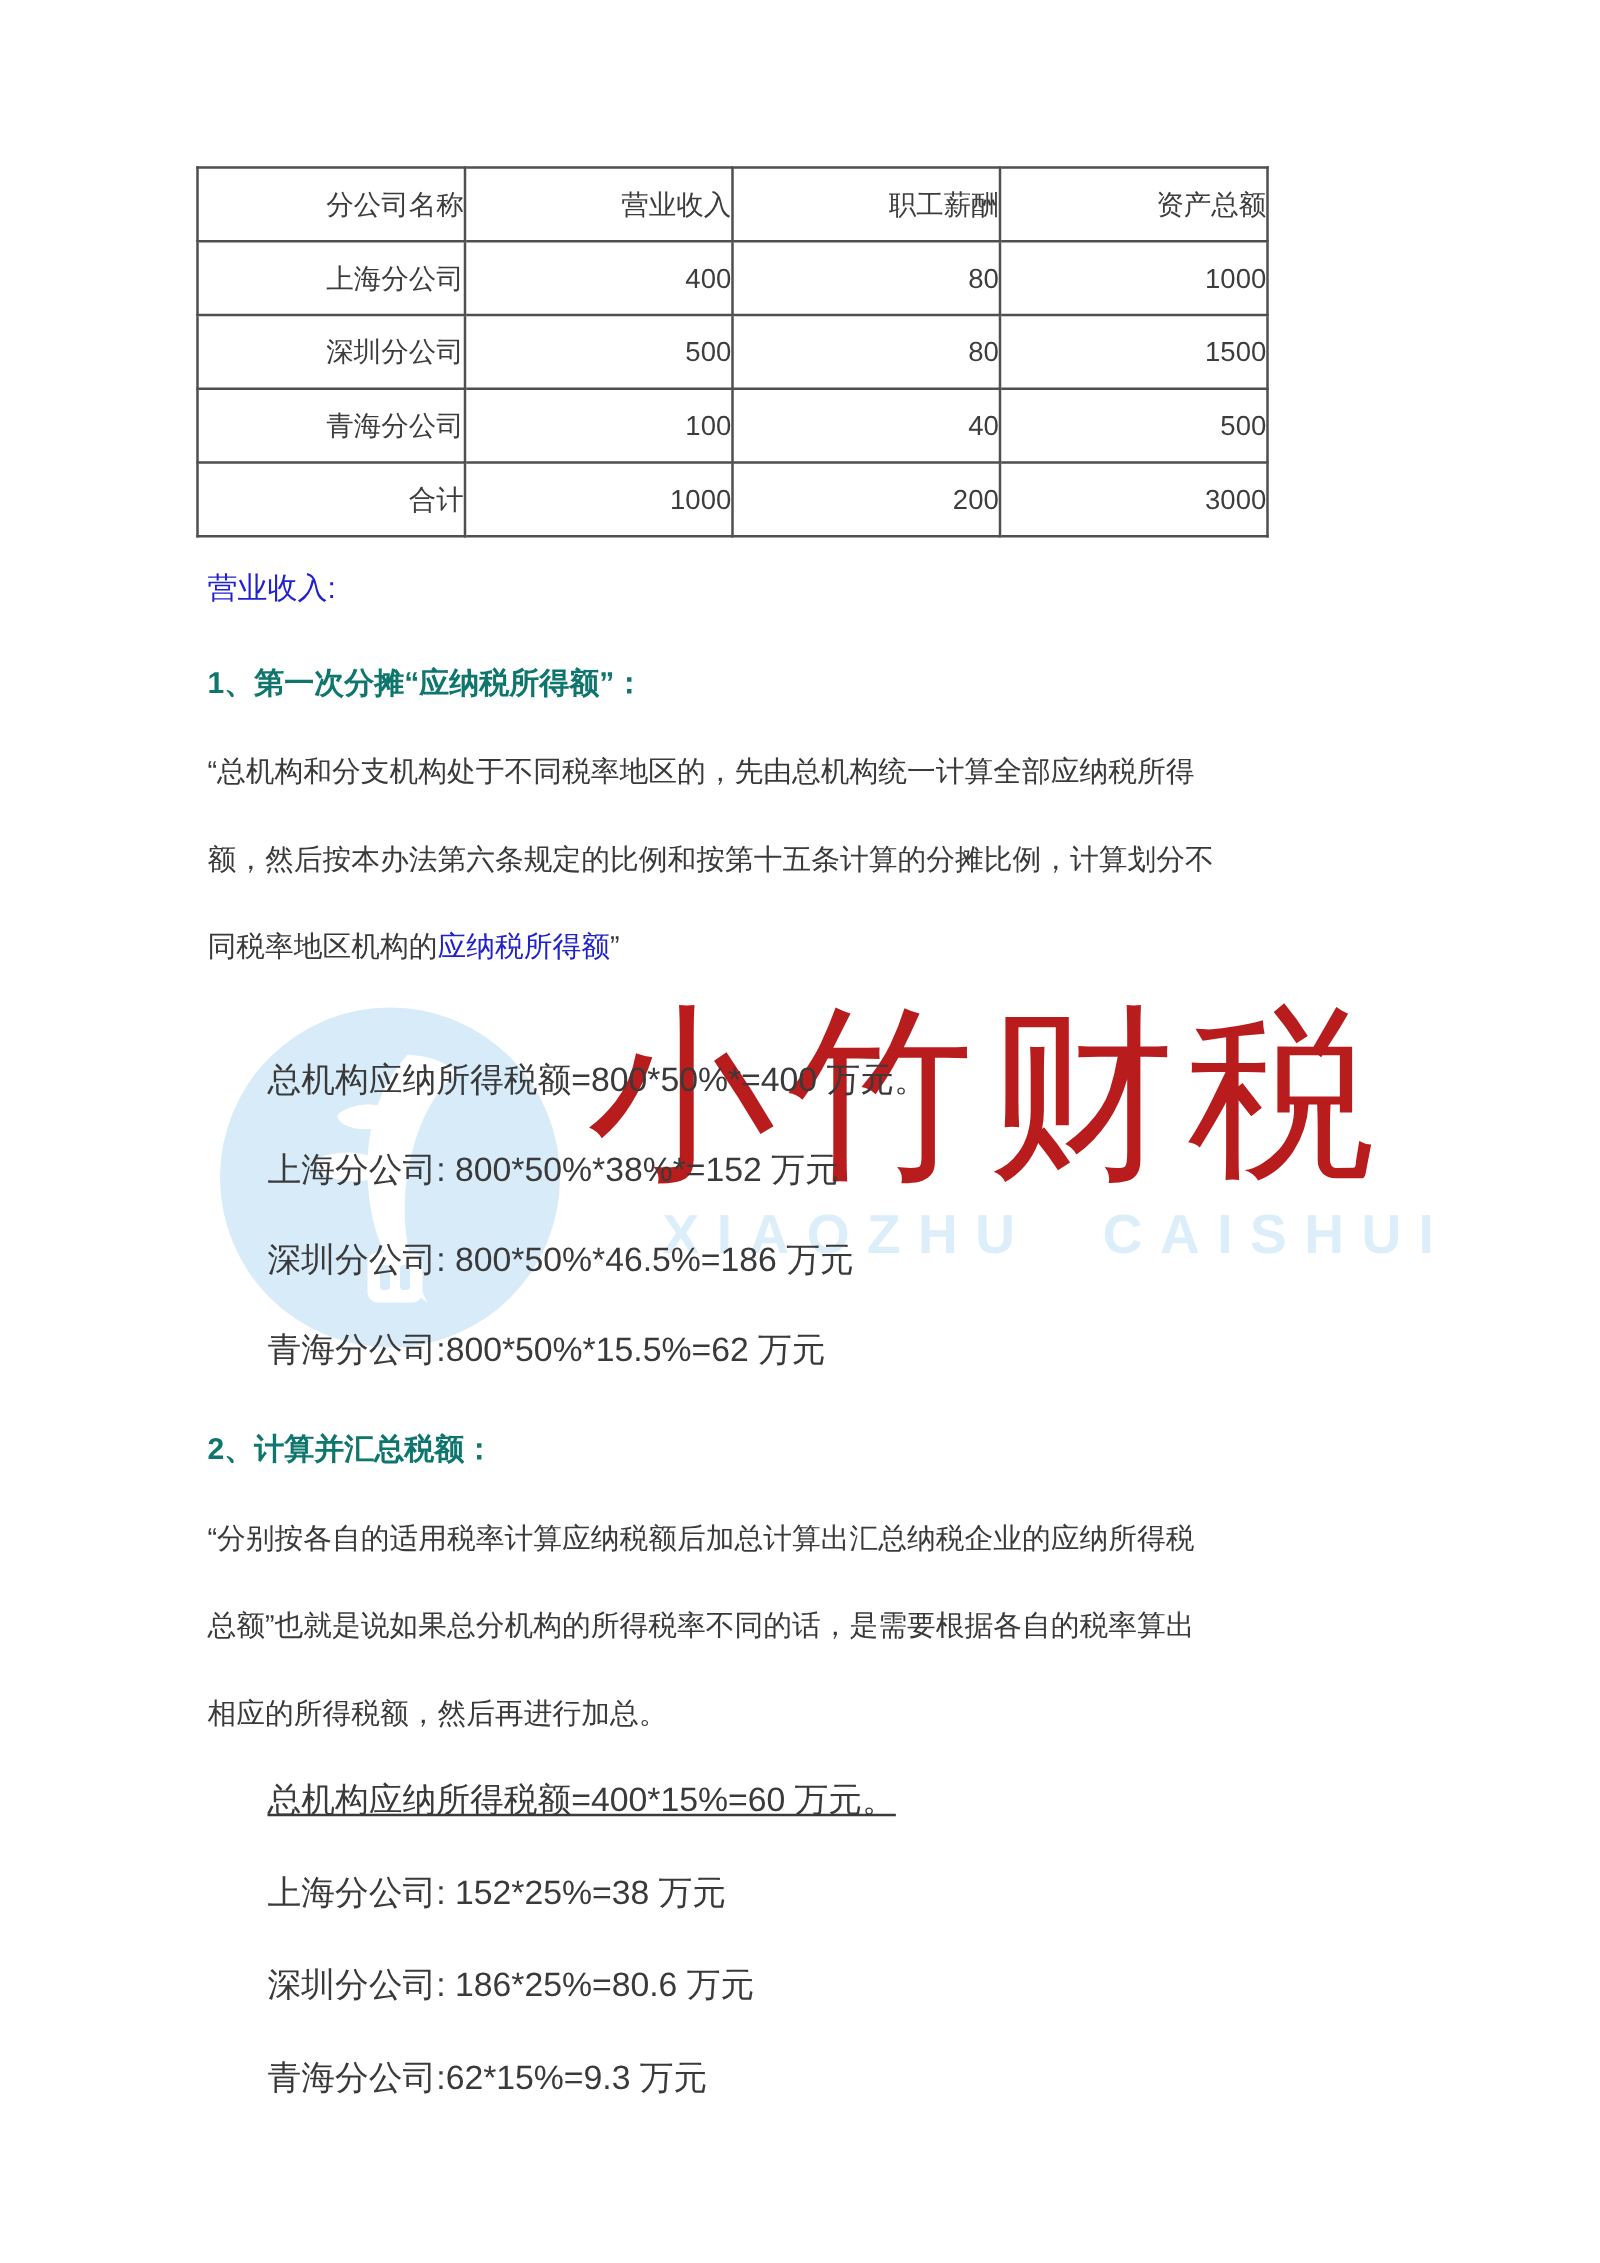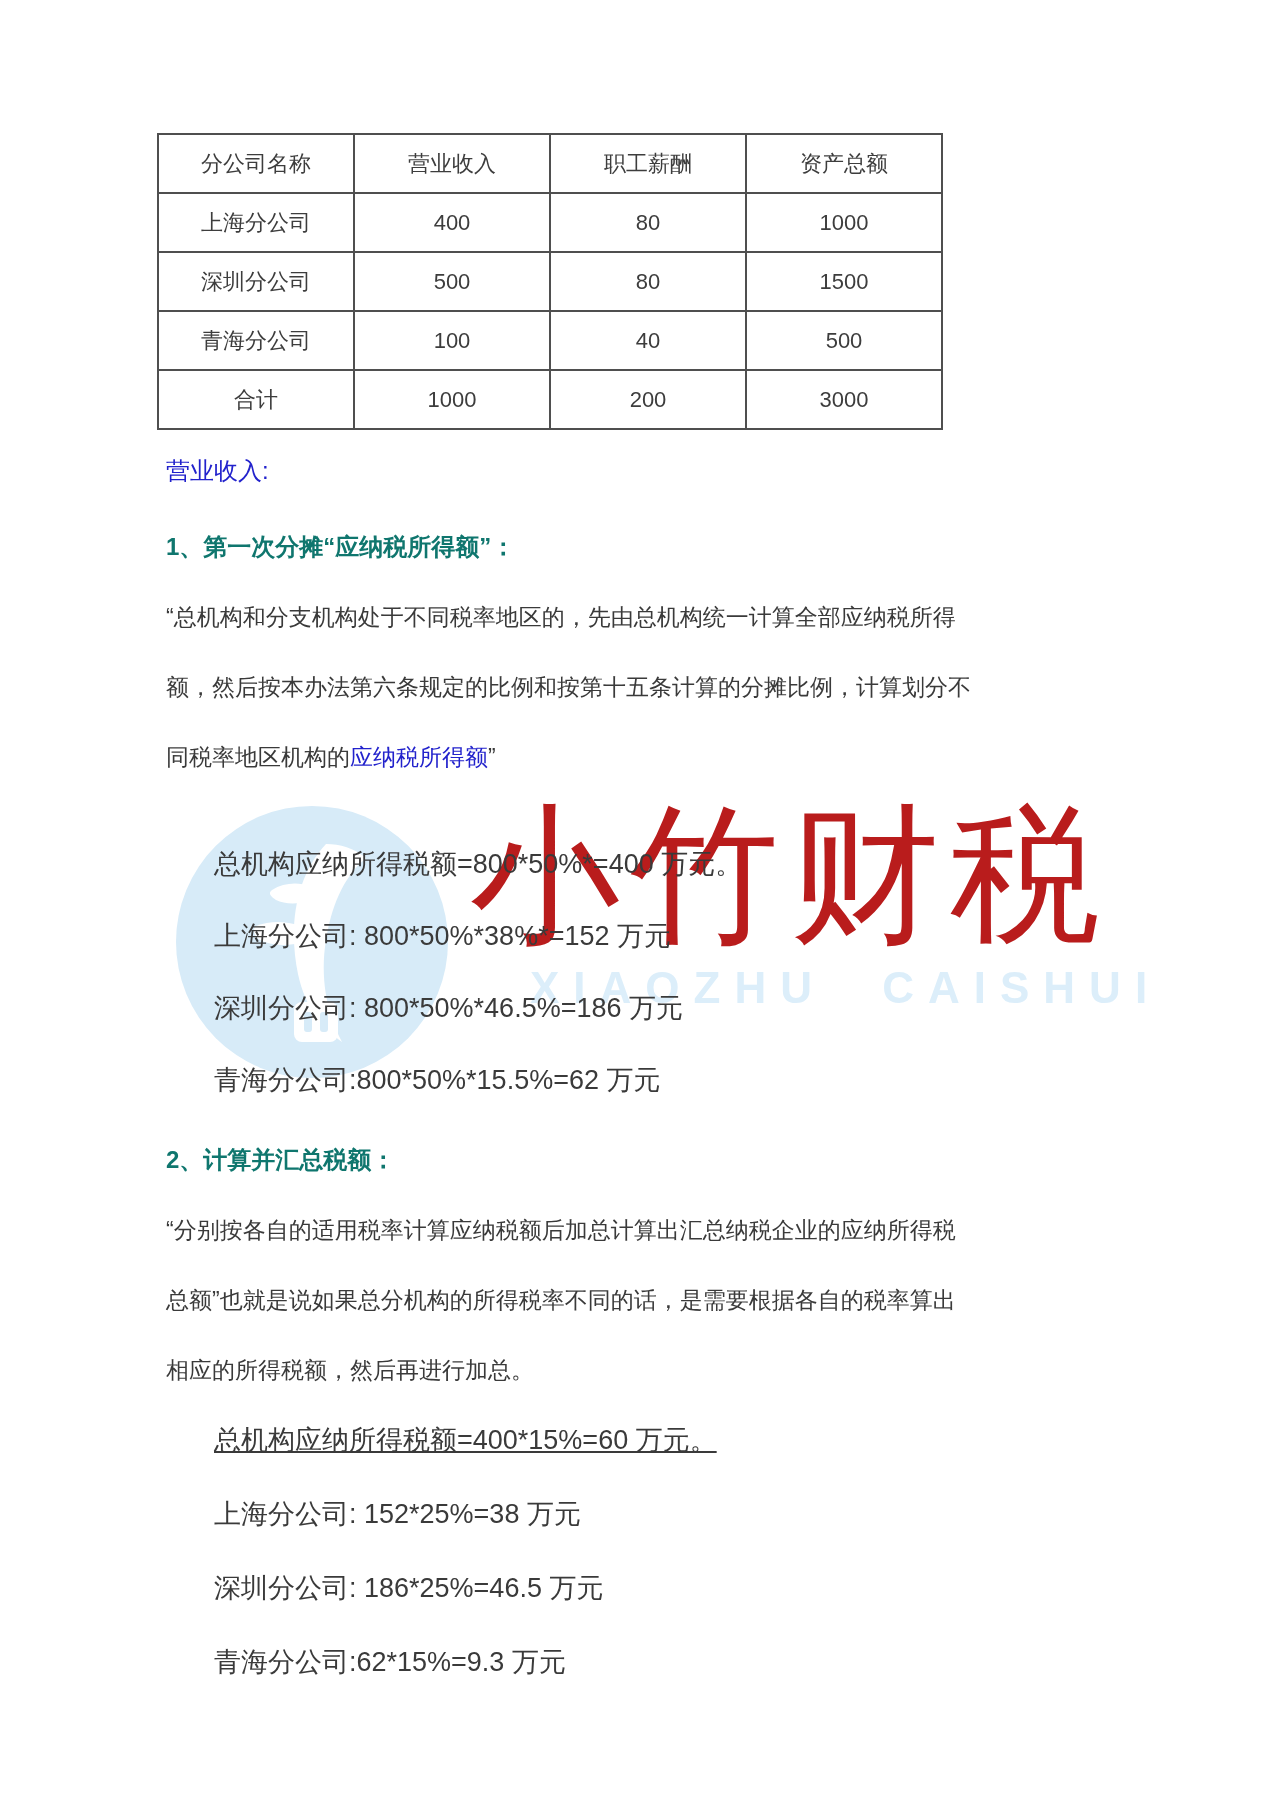--- a/index.html
+++ b/index.html
@@ -34,22 +34,22 @@
 
   
   .content { position:relative; z-index:1; }
 
   table.data-table {
     border-collapse:collapse; table-layout:fixed;
     margin:133px 0 0 157px; width:784px;
   }
   .data-table th, .data-table td {
     border:2px solid #4f4f4f;
-    width:196px; height:59px;
-    text-align:center; vertical-align:middle;
+    width:214px; height:59px;
+    text-align:right; vertical-align:middle;
     font-weight:normal; font-size:22px; color:#3d3d3d;
   }
 
   .policy-label {
     margin:27px 0 0 166px;
     font-size:24px; line-height:28px; color:#2222cc;
   }
   .section-heading {
     margin-left:166px;
     font-size:24px; font-weight:bold; line-height:30px; color:#0f766e;
@@ -142,17 +142,17 @@
     <div class="calc-line">青海分公司:800*50%*15.5%=62 万元</div>
 
     <div class="section-heading mt-50">2、计算并汇总税额：</div>
 
     <div class="para-line">“分别按各自的适用税率计算应纳税额后加总计算出汇总纳税企业的应纳所得税</div>
     <div class="para-line">总额”也就是说如果总分机构的所得税率不同的话，是需要根据各自的税率算出</div>
     <div class="para-line">相应的所得税额，然后再进行加总。</div>
 
     <div class="calc-line mt-40">总机构应纳所得税额=400*15%=60 万元。</div>
     <div class="calc-line mt-44">上海分公司: 152*25%=38 万元</div>
-    <div class="calc-line mt-44">深圳分公司: 186*25%=46.5 万元</div>
+    <div class="calc-line mt-44">深圳分公司: 186*25%=80.6 万元</div>
     <div class="calc-line mt-44">青海分公司:62*15%=9.3 万元</div>
 
   </div>
 </div>
 
 </body></html>

